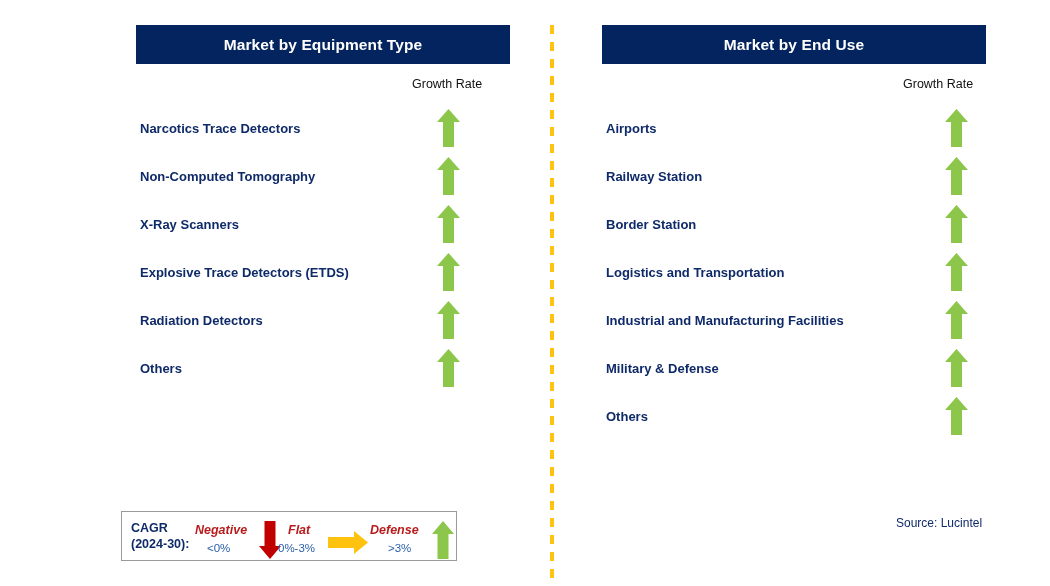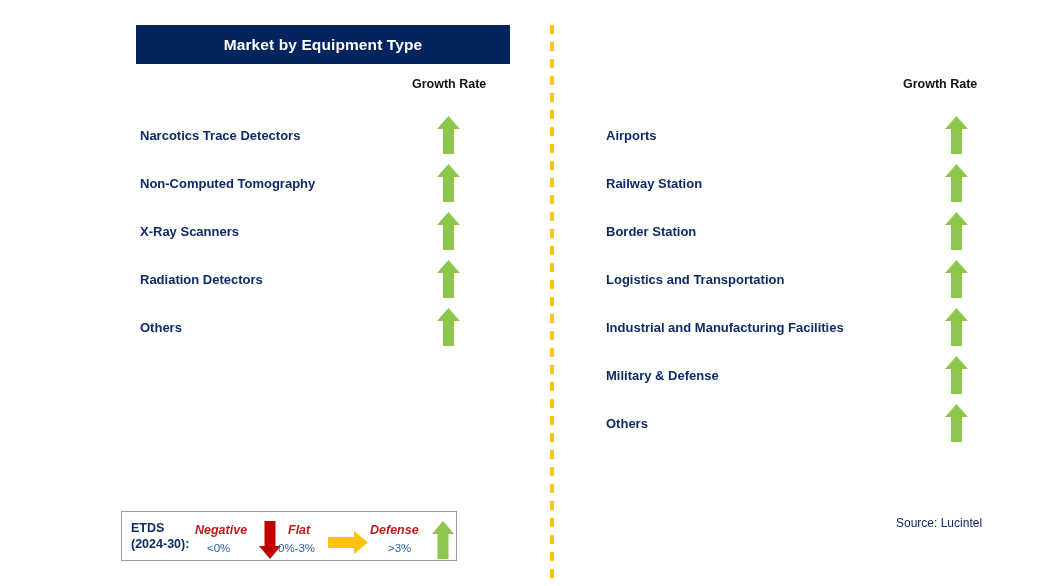--- a/index.html
+++ b/index.html
@@ -37,32 +37,32 @@
     letter-spacing: 0.1px;
     font-family: "Liberation Sans", sans-serif;
   }
   #panel-left-header  { left: 136px; top: 25px; width: 374px; }
   #panel-right-header { left: 602px; top: 25px; width: 384px; }
 
   
   .growth-caption {
     position: absolute;
     font-size: 12.5px;
-    font-weight: bold;
+    font-weight: normal;
     color: #111111;
     white-space: nowrap;
     font-family: "Liberation Sans", sans-serif;
   }
   #growth-rate-left  { left: 412px; top: 77px; }
   #growth-rate-right { left: 903px; top: 77px; }
 
   
   .item-list {
     position: absolute;
-    top: 111px;
+    top: 104px;
   }
   #list-left  { left: 140px; width: 320px; }
   #list-right { left: 606px; width: 362px; }
 
   .list-row {
     position: relative;
     height: 48px;
     display: flex;
     align-items: center;
   }
@@ -189,20 +189,28 @@
 
     <div class="list-row">
       <span class="row-label">X-Ray Scanners</span>
       <span class="row-arrow">
         <svg viewBox="0 0 23 38" width="23" height="38" aria-hidden="true">
           <polygon points="11.5,0 23,13 17,13 17,38 6,38 6,13 0,13" fill="#8cc64b"></polygon>
         </svg>
       </span>
     </div>
 
+    <div class="list-row">
+      <span class="row-label">Explosive Trace Detectors (ETDS)</span>
+      <span class="row-arrow">
+        <svg viewBox="0 0 23 38" width="23" height="38" aria-hidden="true">
+          <polygon points="11.5,0 23,13 17,13 17,38 6,38 6,13 0,13" fill="#8cc64b"></polygon>
+        </svg>
+      </span>
+    </div>
 
     <div class="list-row">
       <span class="row-label">Radiation Detectors</span>
       <span class="row-arrow">
         <svg viewBox="0 0 23 38" width="23" height="38" aria-hidden="true">
           <polygon points="11.5,0 23,13 17,13 17,38 6,38 6,13 0,13" fill="#8cc64b"></polygon>
         </svg>
       </span>
     </div>
 
@@ -212,20 +220,23 @@
         <svg viewBox="0 0 23 38" width="23" height="38" aria-hidden="true">
           <polygon points="11.5,0 23,13 17,13 17,38 6,38 6,13 0,13" fill="#8cc64b"></polygon>
         </svg>
       </span>
     </div>
 
   </div>
 
   <div id="column-divider"></div>
 
+  <div class="panel-header" id="panel-right-header">
+    <span class="title">Market by End Use</span>
+  </div>
   <div class="growth-caption" id="growth-rate-right">Growth Rate</div>
 
   <div class="item-list" id="list-right">
 
     <div class="list-row">
       <span class="row-label">Airports</span>
       <span class="row-arrow">
         <svg viewBox="0 0 23 38" width="23" height="38" aria-hidden="true">
           <polygon points="11.5,0 23,13 17,13 17,38 6,38 6,13 0,13" fill="#8cc64b"></polygon>
         </svg>
@@ -283,21 +294,21 @@
         <svg viewBox="0 0 23 38" width="23" height="38" aria-hidden="true">
           <polygon points="11.5,0 23,13 17,13 17,38 6,38 6,13 0,13" fill="#8cc64b"></polygon>
         </svg>
       </span>
     </div>
 
   </div>
 
   <div id="cagr-legend">
     <div class="legend-title">
-      <div>ETDS</div>
+      <div>CAGR</div>
       <div>(2024-30):</div>
     </div>
 
     <div class="legend-seg">
       <span class="legend-word" style="left:73px;  top:6px;">Negative</span>
       <span class="legend-range" style="left:85px;  top:25px;">&lt;0%</span>
       <span class="legend-icon" style="left:137px; top:4px;">
         <svg viewBox="0 0 22 38" width="22" height="38" aria-hidden="true">
           <polygon points="11,38 0,25 5.5,25 5.5,0 16.5,0 16.5,25 22,25" fill="#c10000"></polygon>
         </svg>

